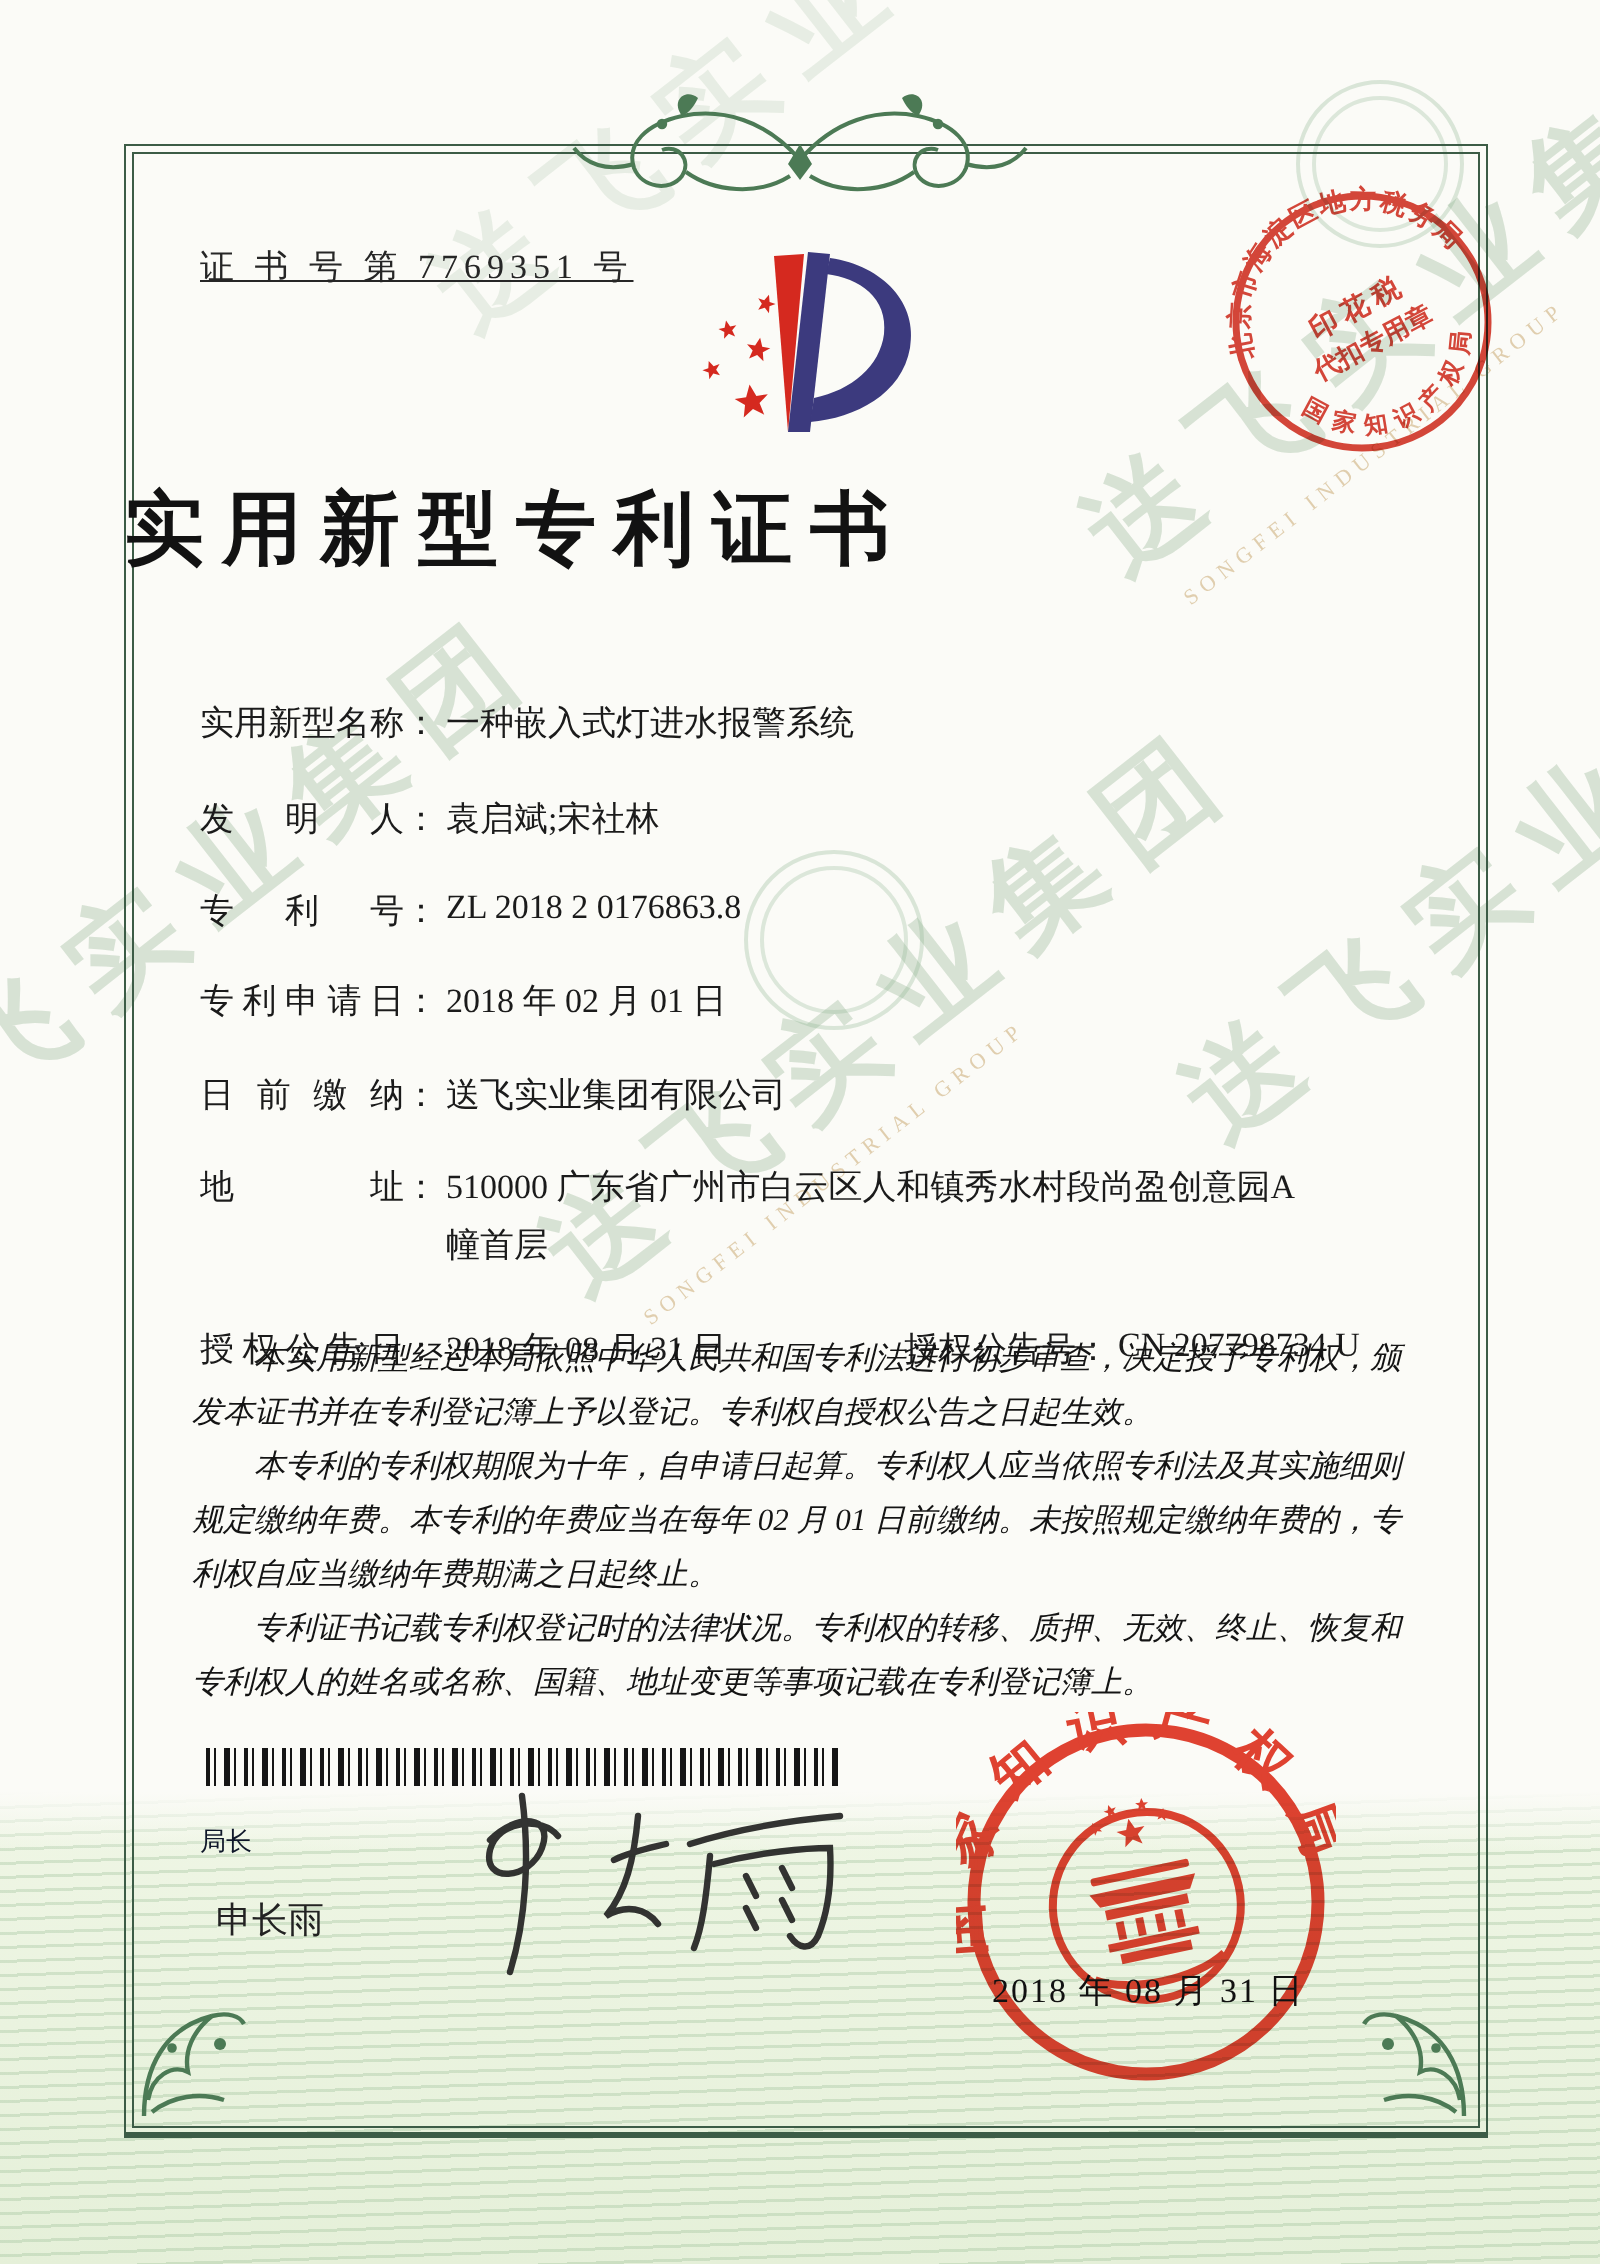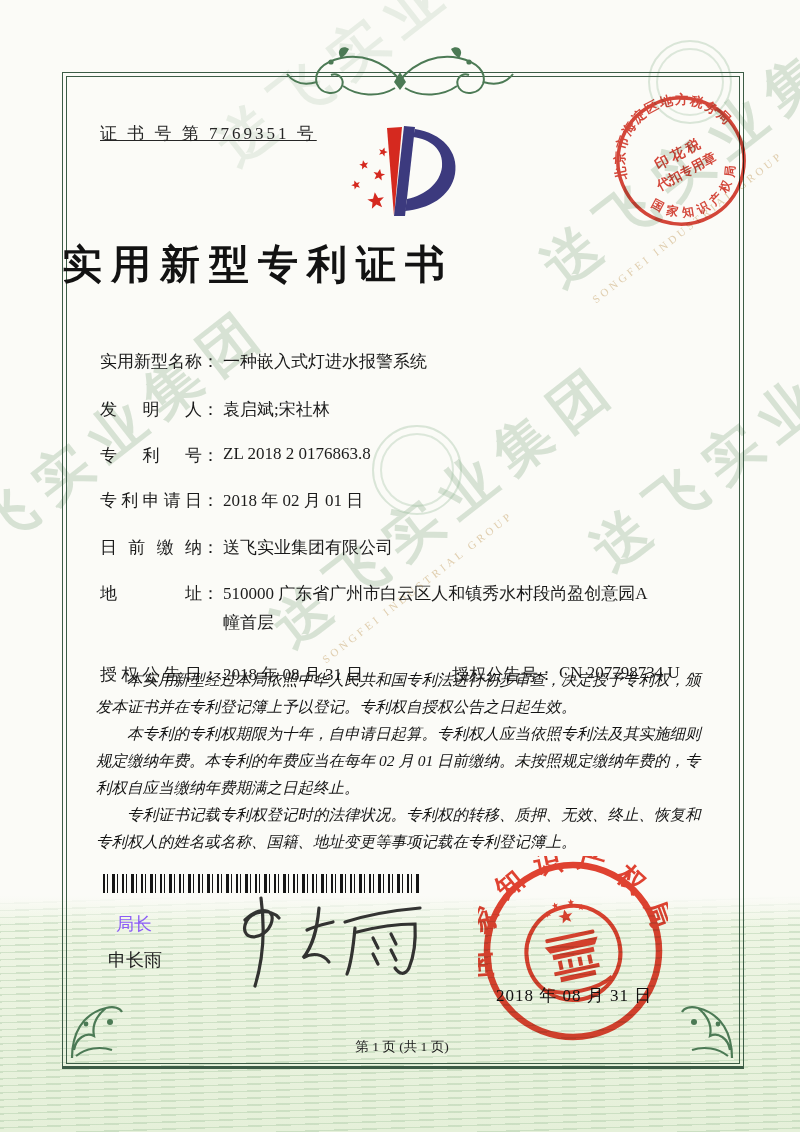--- a/index.html
+++ b/index.html
@@ -53,22 +53,22 @@
              font-size:15.5px;line-height:27px;color:#141414;font-style:italic;}
   .body-text p{margin:0;text-indent:2em;}
 
   
   .barcode{position:absolute;left:103px;top:874px;width:318px;height:19px;z-index:2;
     background:repeating-linear-gradient(90deg,
       #151515 0 2px, transparent 2px 4px,
       #151515 4px 5px, transparent 5px 9px,
       #151515 9px 12px, transparent 12px 14px,
       #151515 14px 15px, transparent 15px 19px);}
-  .sig-title{position:absolute;left:116px;top:912px;font-size:18px;z-index:2;
-             font-family:"Liberation Sans","DejaVu Sans",sans-serif;color:#8b5cf6;}
+  .sig-title{position:absolute;left:100px;top:912px;font-size:13px;z-index:2;
+             font-family:"Liberation Sans","DejaVu Sans",sans-serif;color:#0f172a;}
   .sig-name{position:absolute;left:108px;top:948px;font-size:18px;z-index:2;
             font-family:"Liberation Sans","DejaVu Sans",sans-serif;color:#222;}
   .signature{position:absolute;left:215px;top:878px;z-index:2;}
   .seal{position:absolute;left:478px;top:856px;z-index:3;mix-blend-mode:multiply;opacity:.93;}
   .seal-date{position:absolute;left:496px;top:984px;font-size:17px;letter-spacing:1px;
              color:#111;z-index:4;}
   .footer{position:absolute;left:62px;top:1038px;width:680px;text-align:center;
           font-size:13.5px;color:#222;z-index:2;}
 </style>
 </head>
@@ -265,15 +265,14 @@
         <rect x="98" y="102" width="4" height="9"></rect>
           <rect x="108" y="102" width="4" height="9"></rect>
         <rect x="72" y="112" width="46" height="4"></rect>
         <rect x="77" y="118" width="36" height="5"></rect>
         <path d="M62,128 C78,138 112,138 128,128" fill="none" stroke="#e13422" stroke-width="4"></path>
       </g>
     </g>
   </svg>
   <div class="seal-date">2018 年 08 月 31 日</div>
 
-  <div class="footer">第 1 页 (共 1 页)</div>
 
 </div>
 
 </body></html>

